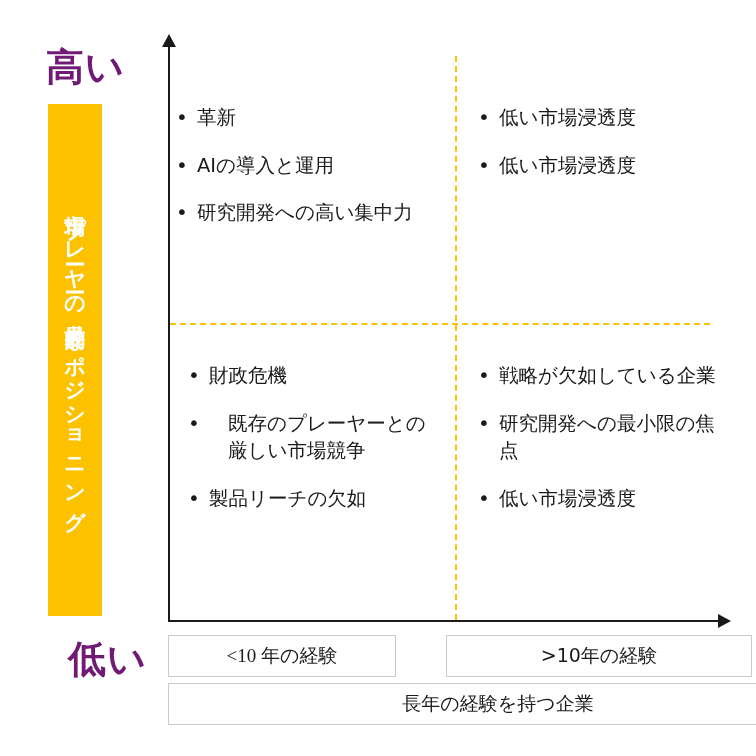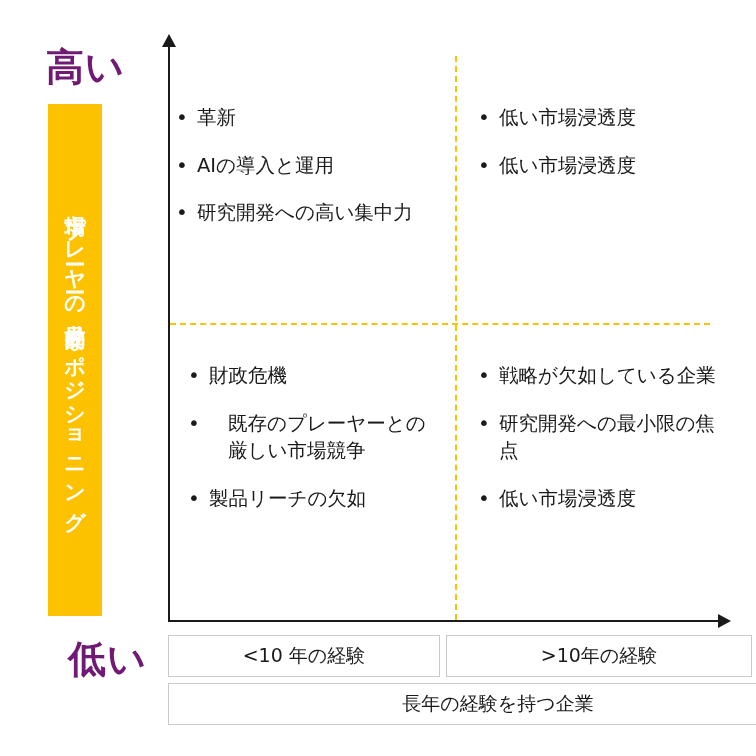--- a/index.html
+++ b/index.html
@@ -153,21 +153,21 @@
     position: absolute;
     box-sizing: border-box;
     border: 1.5px solid #c9c9c9;
     background: #ffffff;
     display: flex;
     align-items: center;
     justify-content: center;
     font-size: 19px;
     color: #1a1a1a;
   }
-  #bottom-box-left  { left: 168px; top: 635px; width: 272px; height: 42px; }
+  #bottom-box-left  { left: 168px; top: 635px; width: 228px; height: 42px; font-family: Liberation Serif, serif; }
   #bottom-box-right { left: 446px; top: 635px; width: 306px; height: 42px; }
   #bottom-box-full  { left: 168px; top: 683px; width: 660px; height: 42px; }
 </style>
 </head>
 <body>
 
 <div id="canvas">
 
   <div class="axis-label" id="label-high">高い</div>
   <div class="axis-label" id="label-low">低い</div>

